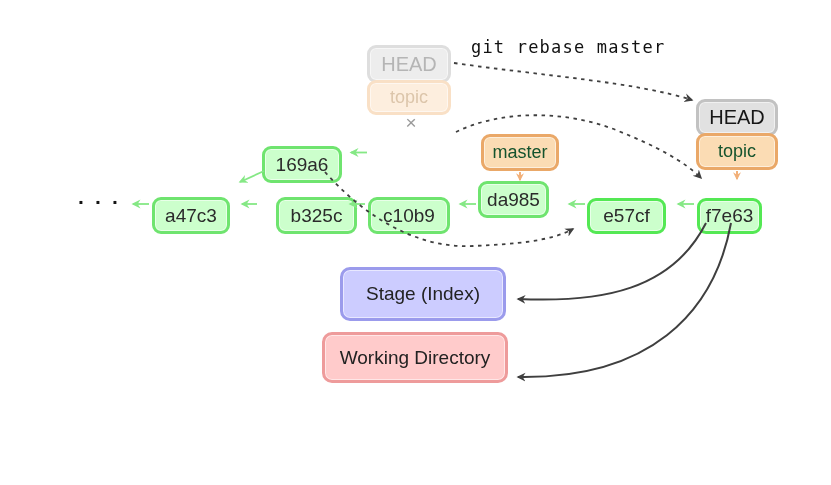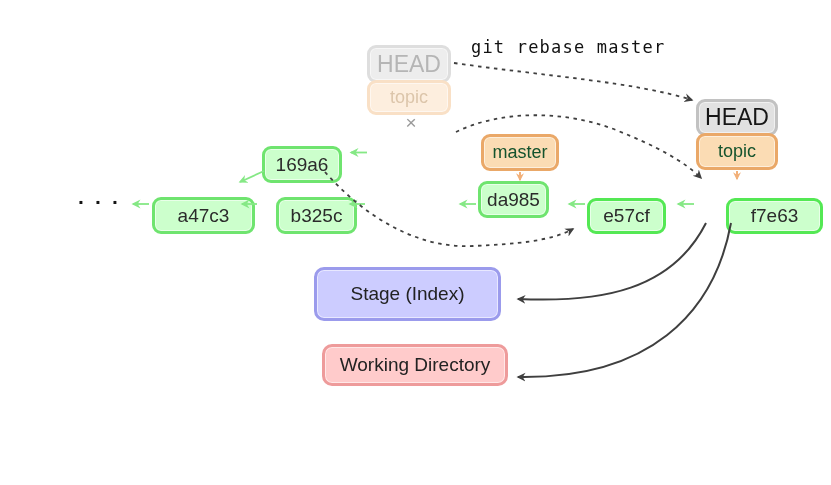--- a/index.html
+++ b/index.html
@@ -25,21 +25,21 @@
     border-radius:13px; filter:blur(2.5px); z-index:-1;
   }
   .refbox {
     background:var(--ref-fill,#fbdcb4);
     border-color:var(--ref-border,#eaa868);
     color:#14532d; font-size:18px;
   }
   .headbox {
     background:var(--head-fill,#e1e1e1);
     border-color:var(--head-border,#c2c2c2);
-    color:#161616; font-size:23px;
+    color:#161616; font-size:20px;
   }
   .ghost.headbox { background:#ededed; border-color:#dedede; color:#b5b5b5; }
   .ghost.refbox  { background:#fdeede; border-color:#f9e0c6; color:#dcc5aa; }
   .stagebox {
     background:var(--stage-fill,#ccccff); border-color:var(--stage-border,#9b9bec);
     color:#222; font-size:19px; border-radius:10px;
   }
   .wdbox {
     background:var(--wd-fill,#ffcbcb); border-color:var(--wd-border,#ee9b9b);
     color:#222; font-size:19px; border-radius:10px;
@@ -83,40 +83,43 @@
   </div>
 
   <div class="box headbox" style="left:696px; top:99px; width:82px; height:37px;">
     <span>HEAD</span>
   </div>
   <div class="box refbox" style="left:696px; top:133px; width:82px; height:37px;">
     <span>topic</span>
   </div>
 
   <div class="dots">···</div>
-  <div class="box commit" style="left:152px; top:185px; width:103px; height:37px;">
+  <div class="box commit" style="left:152px; top:185px; width:78px; height:37px;">
     <span>a47c3</span>
   </div>
   <div class="box commit" style="left:276px; top:185px; width:81px; height:37px;">
     <span>b325c</span>
+  </div>
+  <div class="box commit" style="left:368px; top:185px; width:82px; height:37px;">
+    <span>c10b9</span>
   </div>
   <div class="box commit" style="left:478px; top:169px; width:71px; height:37px;">
     <span>da985</span>
   </div>
   <div class="box commit hl" style="left:587px; top:186px; width:79px; height:36px;">
     <span>e57cf</span>
   </div>
-  <div class="box commit hl" style="left:726px; top:186px; width:97px; height:36px;">
+  <div class="box commit hl" style="left:697px; top:186px; width:65px; height:36px;">
     <span>f7e63</span>
   </div>
 
-  <div class="box stagebox" style="left:314px; top:267px; width:187px; height:54px;">
+  <div class="box stagebox" style="left:340px; top:267px; width:166px; height:54px;">
     <span>Stage (Index)</span>
   </div>
-  <div class="box wdbox" style="left:322px; top:344px; width:186px; height:42px;">
+  <div class="box wdbox" style="left:322px; top:332px; width:186px; height:51px;">
     <span>Working Directory</span>
   </div>
 
   <svg class="arrows" width="831" height="485" viewBox="0 0 831 485">
     <defs>
       <marker id="ah-dark" viewBox="0 0 10 10" refX="7.5" refY="5" markerWidth="10" markerHeight="10" orient="auto" markerUnits="userSpaceOnUse">
         <path d="M0,0.6 L9,5 L0,9.4 L2.8,5 Z" fill="#3f3f3f"></path>
       </marker>
       <marker id="ah-green" viewBox="0 0 10 10" refX="7.5" refY="5" markerWidth="10" markerHeight="10" orient="auto" markerUnits="userSpaceOnUse">
         <path d="M0,0.6 L9,5 L0,9.4 L2.8,5 Z" fill="#85e885"></path>

